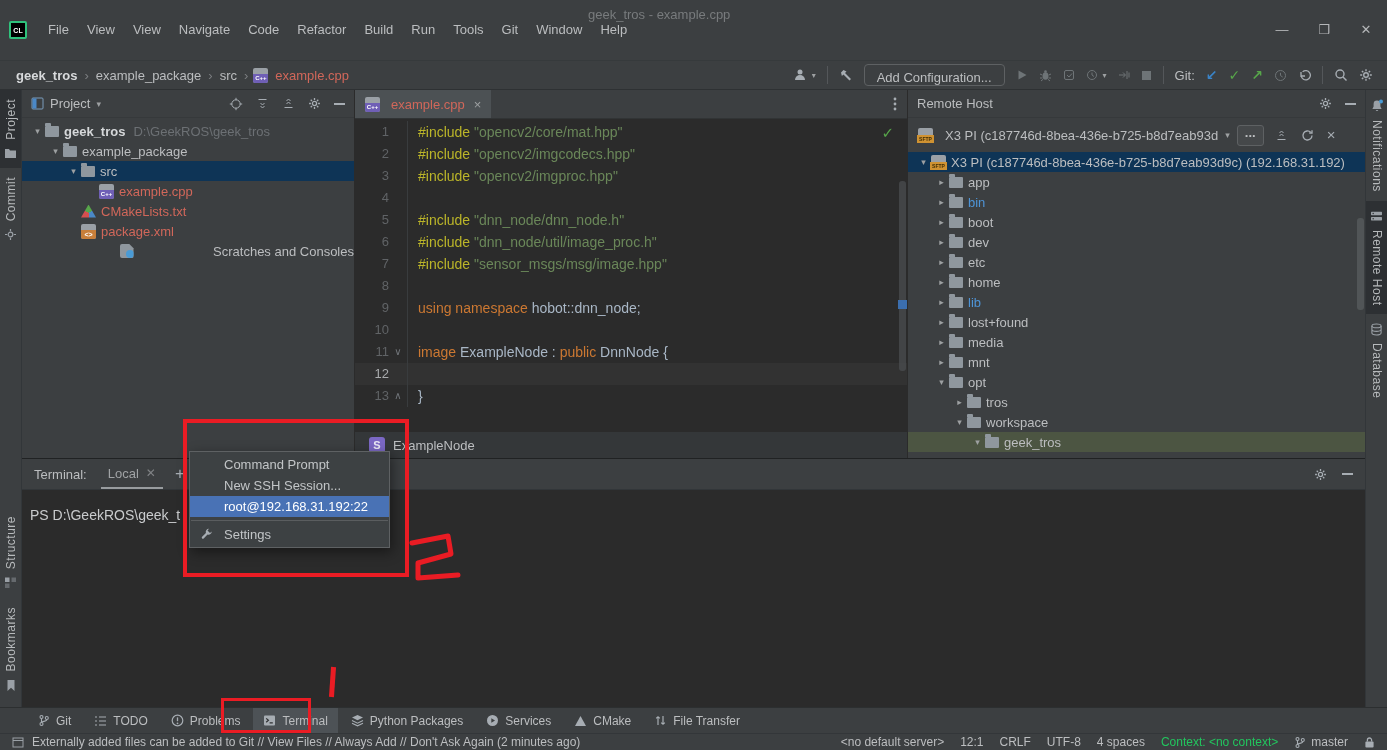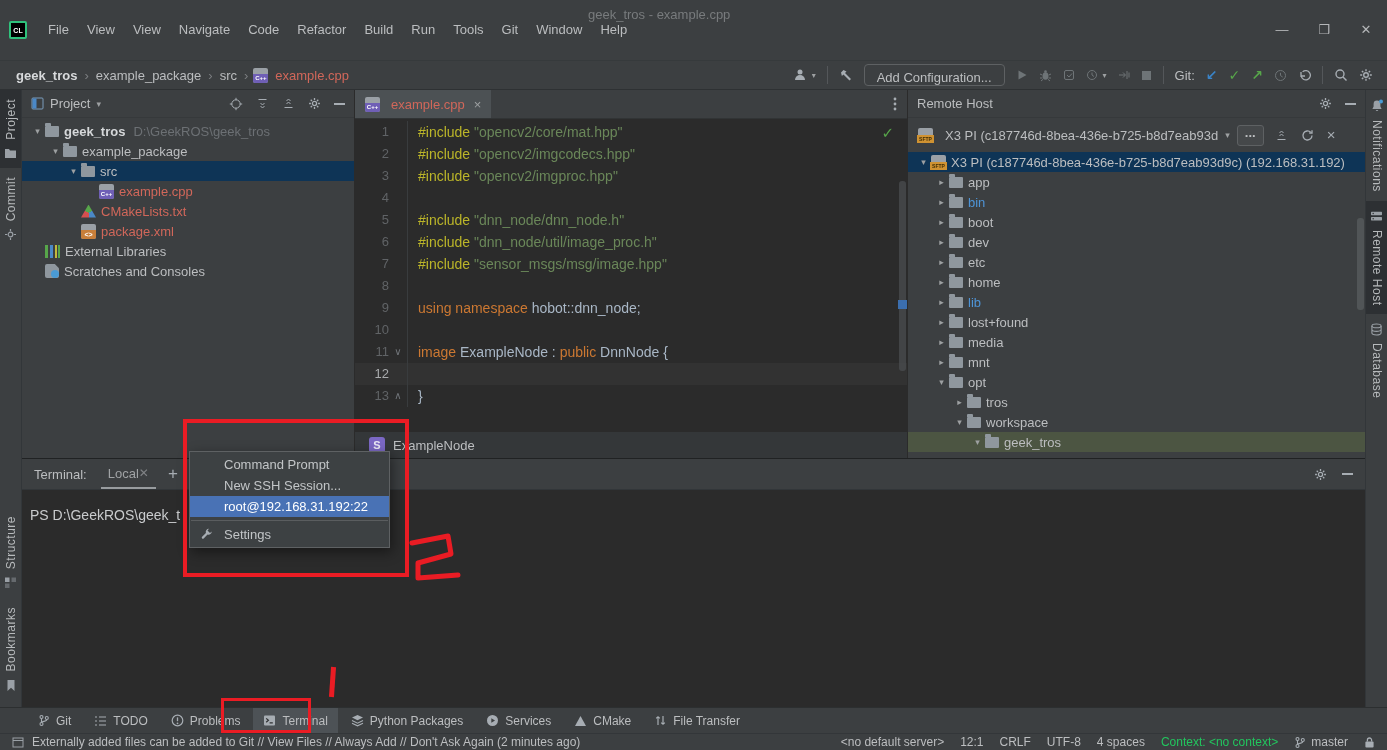--- a/index.html
+++ b/index.html
@@ -101,21 +101,21 @@
 .conn-name{color:#bcbec0;white-space:nowrap;overflow:hidden;max-width:292px}
 .dots-btn{width:27px;height:21px;border:1px solid #5e6163;border-radius:3px;background:#45484a;color:#bdbfc1;text-align:center;line-height:14px;font-weight:bold}
 .conn-icons{display:flex;gap:13px;align-items:center;margin-left:4px}
 .remote-scroll{position:absolute;right:1px;top:128px;width:7px;height:92px;background:#55595c;border-radius:3px;opacity:.85}
 .x-icon{color:#a7adb3;font-size:15px;line-height:12px}
 
 
 .terminal{flex:1;display:flex;flex-direction:column;background:#2b2b2b;border-top:1px solid #202223;min-height:0}
 .term-header{flex:0 0 30px;background:#3c3f41;display:flex;align-items:center;padding:0 12px;border-bottom:1px solid #323639}
 .term-label{color:#bcbec0;margin-right:14px}
-.term-tab{display:flex;align-items:center;height:30px;border-bottom:2px solid #989c9f;padding:0 7px;color:#a0a3a5}
+.term-tab{display:flex;align-items:center;gap:7px;height:30px;border-bottom:2px solid #989c9f;padding:0 7px;color:#a0a3a5}
 .term-x{color:#808386;font-size:12px}
 .term-plus{color:#a7adb3;font-size:17px;margin-left:12px;line-height:26px}
 .term-chev{margin-left:16px;display:flex}
 .term-right{margin-left:auto;display:flex;gap:15px;align-items:center}
 .term-body{flex:1;padding:17px 0 0 8px;font-family:"DejaVu Sans Mono","Liberation Mono",monospace;font-size:14px;color:#c9cbcd;white-space:pre}
 
 
 .term-menu{position:absolute;left:189px;top:451px;width:201px;background:#3d4143;border:1px solid #5e6163;z-index:40;padding:2px 0;box-shadow:2px 4px 12px rgba(0,0,0,.45)}
 .mitem{height:21px;display:flex;align-items:center;padding-left:34px;color:#c2c5c7;position:relative;font-size:13px}
 .mitem.sel{background:#4972b5;color:#fff}
@@ -375,26 +375,21 @@
               <div class="trow" style="padding-left: 44px;">
                 <span class="chev"></span>
                 <span class="ticon i-cmake"></span>
                 <span class="tlabel c-red">CMakeLists.txt</span>
               </div>
               <div class="trow" style="padding-left: 44px;">
                 <span class="chev"></span>
                 <span class="ticon i-xml"></span>
                 <span class="tlabel c-red">package.xml</span>
               </div>
-              <div class="trow" style="padding-left: 8px;">
-                <span class="chev"></span>
-                <span class="ticon i-libs"></span>
-                <span class="tlabel">External Libraries</span>
-              </div>
-              <div class="trow" style="padding-left: 8px;">
+              <div class="trow" style="padding-left: 8px; justify-content: space-between;">
                 <span class="chev"></span>
                 <span class="ticon i-scratch"></span>
                 <span class="tlabel">Scratches and Consoles</span>
               </div>
             </div>
         </section>
 
         <section class="editor">
           <div class="tabbar">
             <div class="tab">

